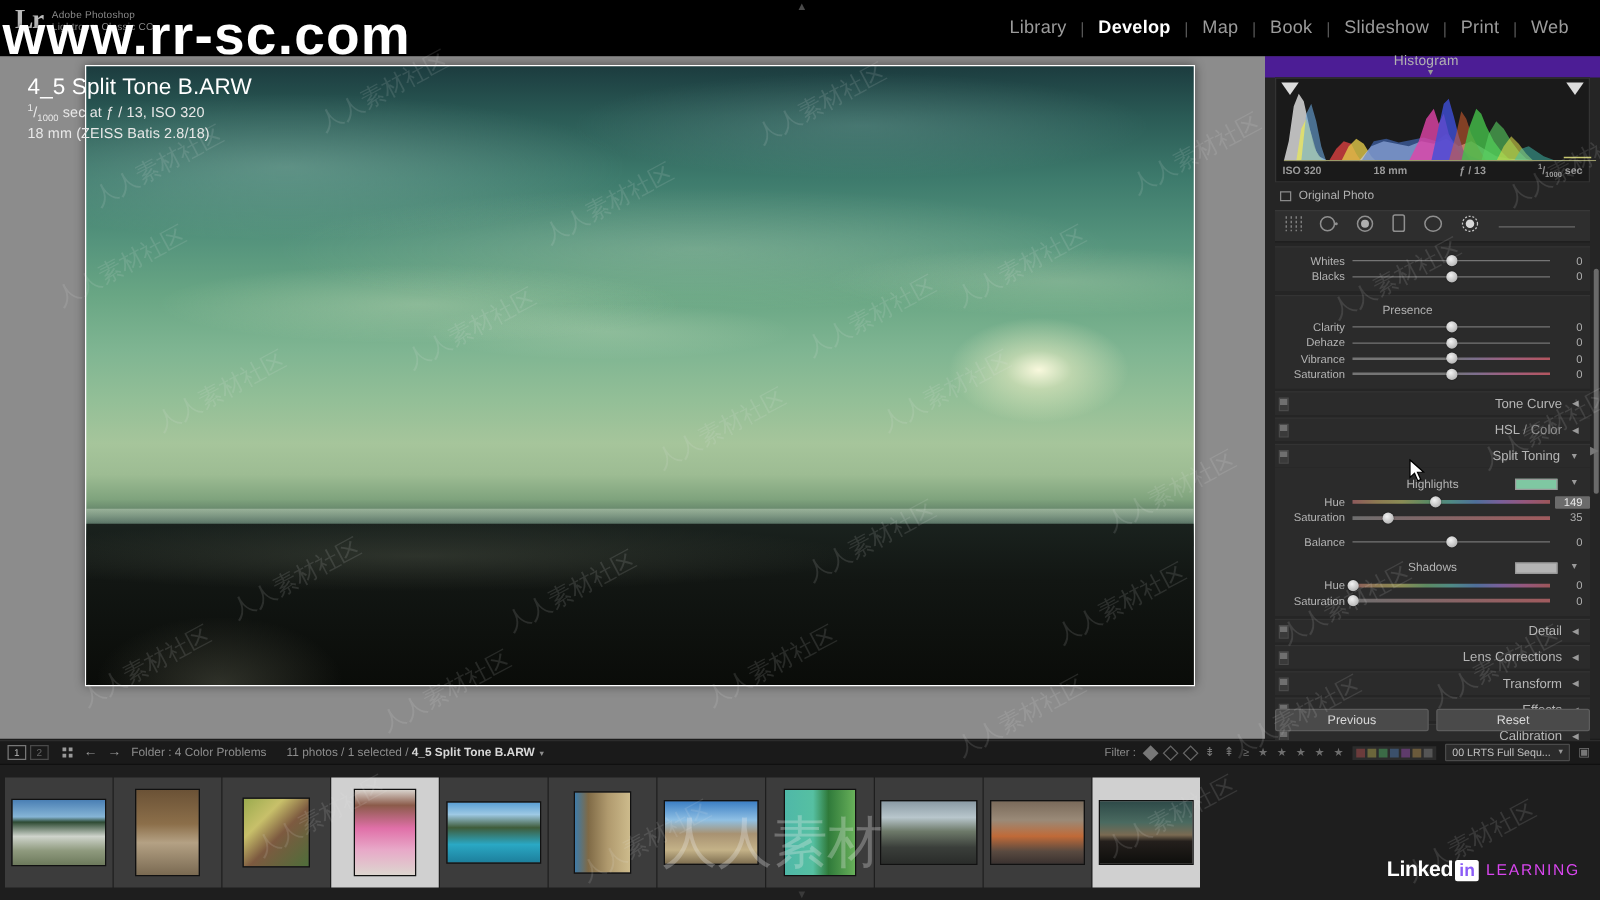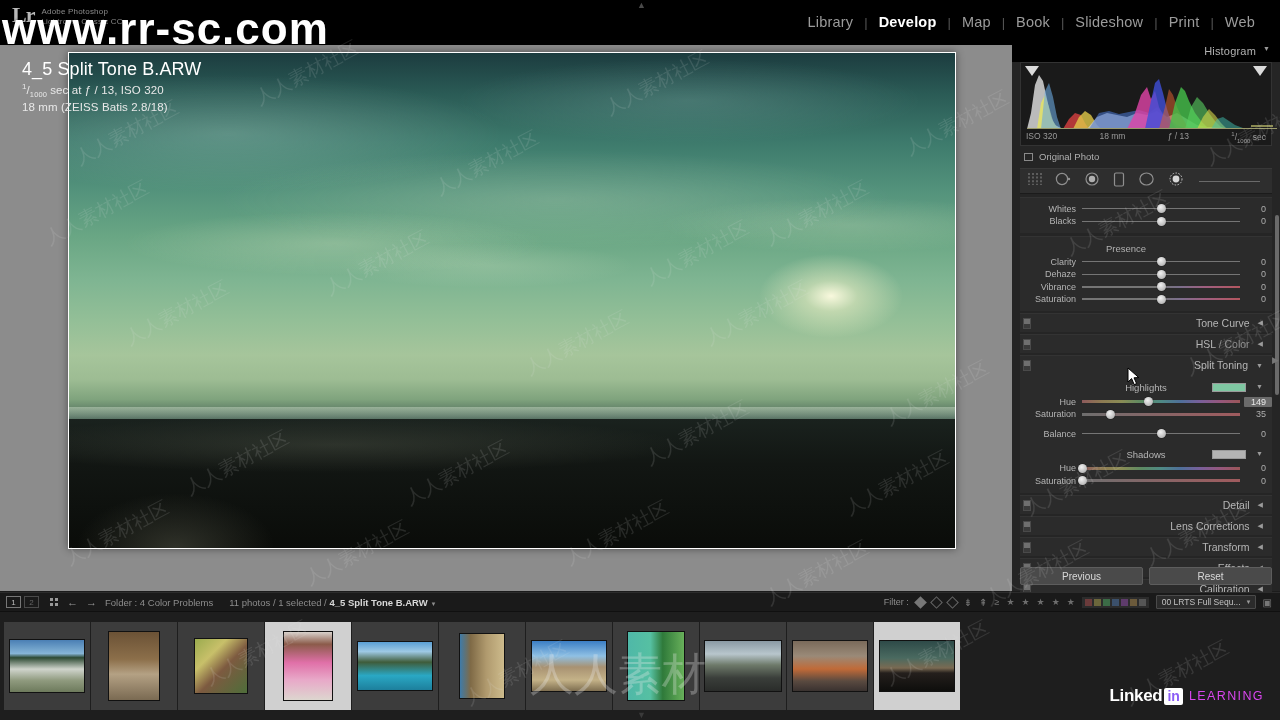--- a/index.html
+++ b/index.html
@@ -131,29 +131,30 @@
     border: 1px solid #999; border-radius: 2px;
   }
   .tb-dots { position: absolute; right: 60px; top: 5px; color: #333; font-size: 9px; }
 
   
   .right {
     position: absolute; left: 1012px; top: 45px; width: 268px; height: 546px;
     background: #252525;
   }
   .rp-header {
-    height: 17px; display: flex; justify-content: flex-end;
-    padding-right: 10px; background: #000000;
+    height: 17px; display: flex; align-items: center; justify-content: flex-end;
+    padding-right: 10px; background: #4c1d95; flex-direction: column;
   }
   .rp-header .ttl { color: #b2b2b2; font-size: 11px; letter-spacing: .2px; }
   .rp-header .tri { color: #999; font-size: 7px; margin-left: 7px; }
 
   .hist-box {
     margin: 0 8px; height: 84px; background: #1a1a1a; position: relative;
     border: 1px solid #333;
+    font-weight: bold;
   }
   .hist-clip {
     position: absolute; width: 0; height: 0; border-left: 7px solid transparent;
     border-right: 7px solid transparent; border-bottom: 10px solid #dcdcdc;
   }
   .hist-canvas { position: absolute; left: 6px; bottom: 16px; width: 250px; height: 56px; }
   .hist-meta {
     position: absolute; bottom: 1px; left: 5px; right: 5px;
     display: flex; justify-content: space-between; color: #9a9a9a; font-size: 8.5px;
   }

